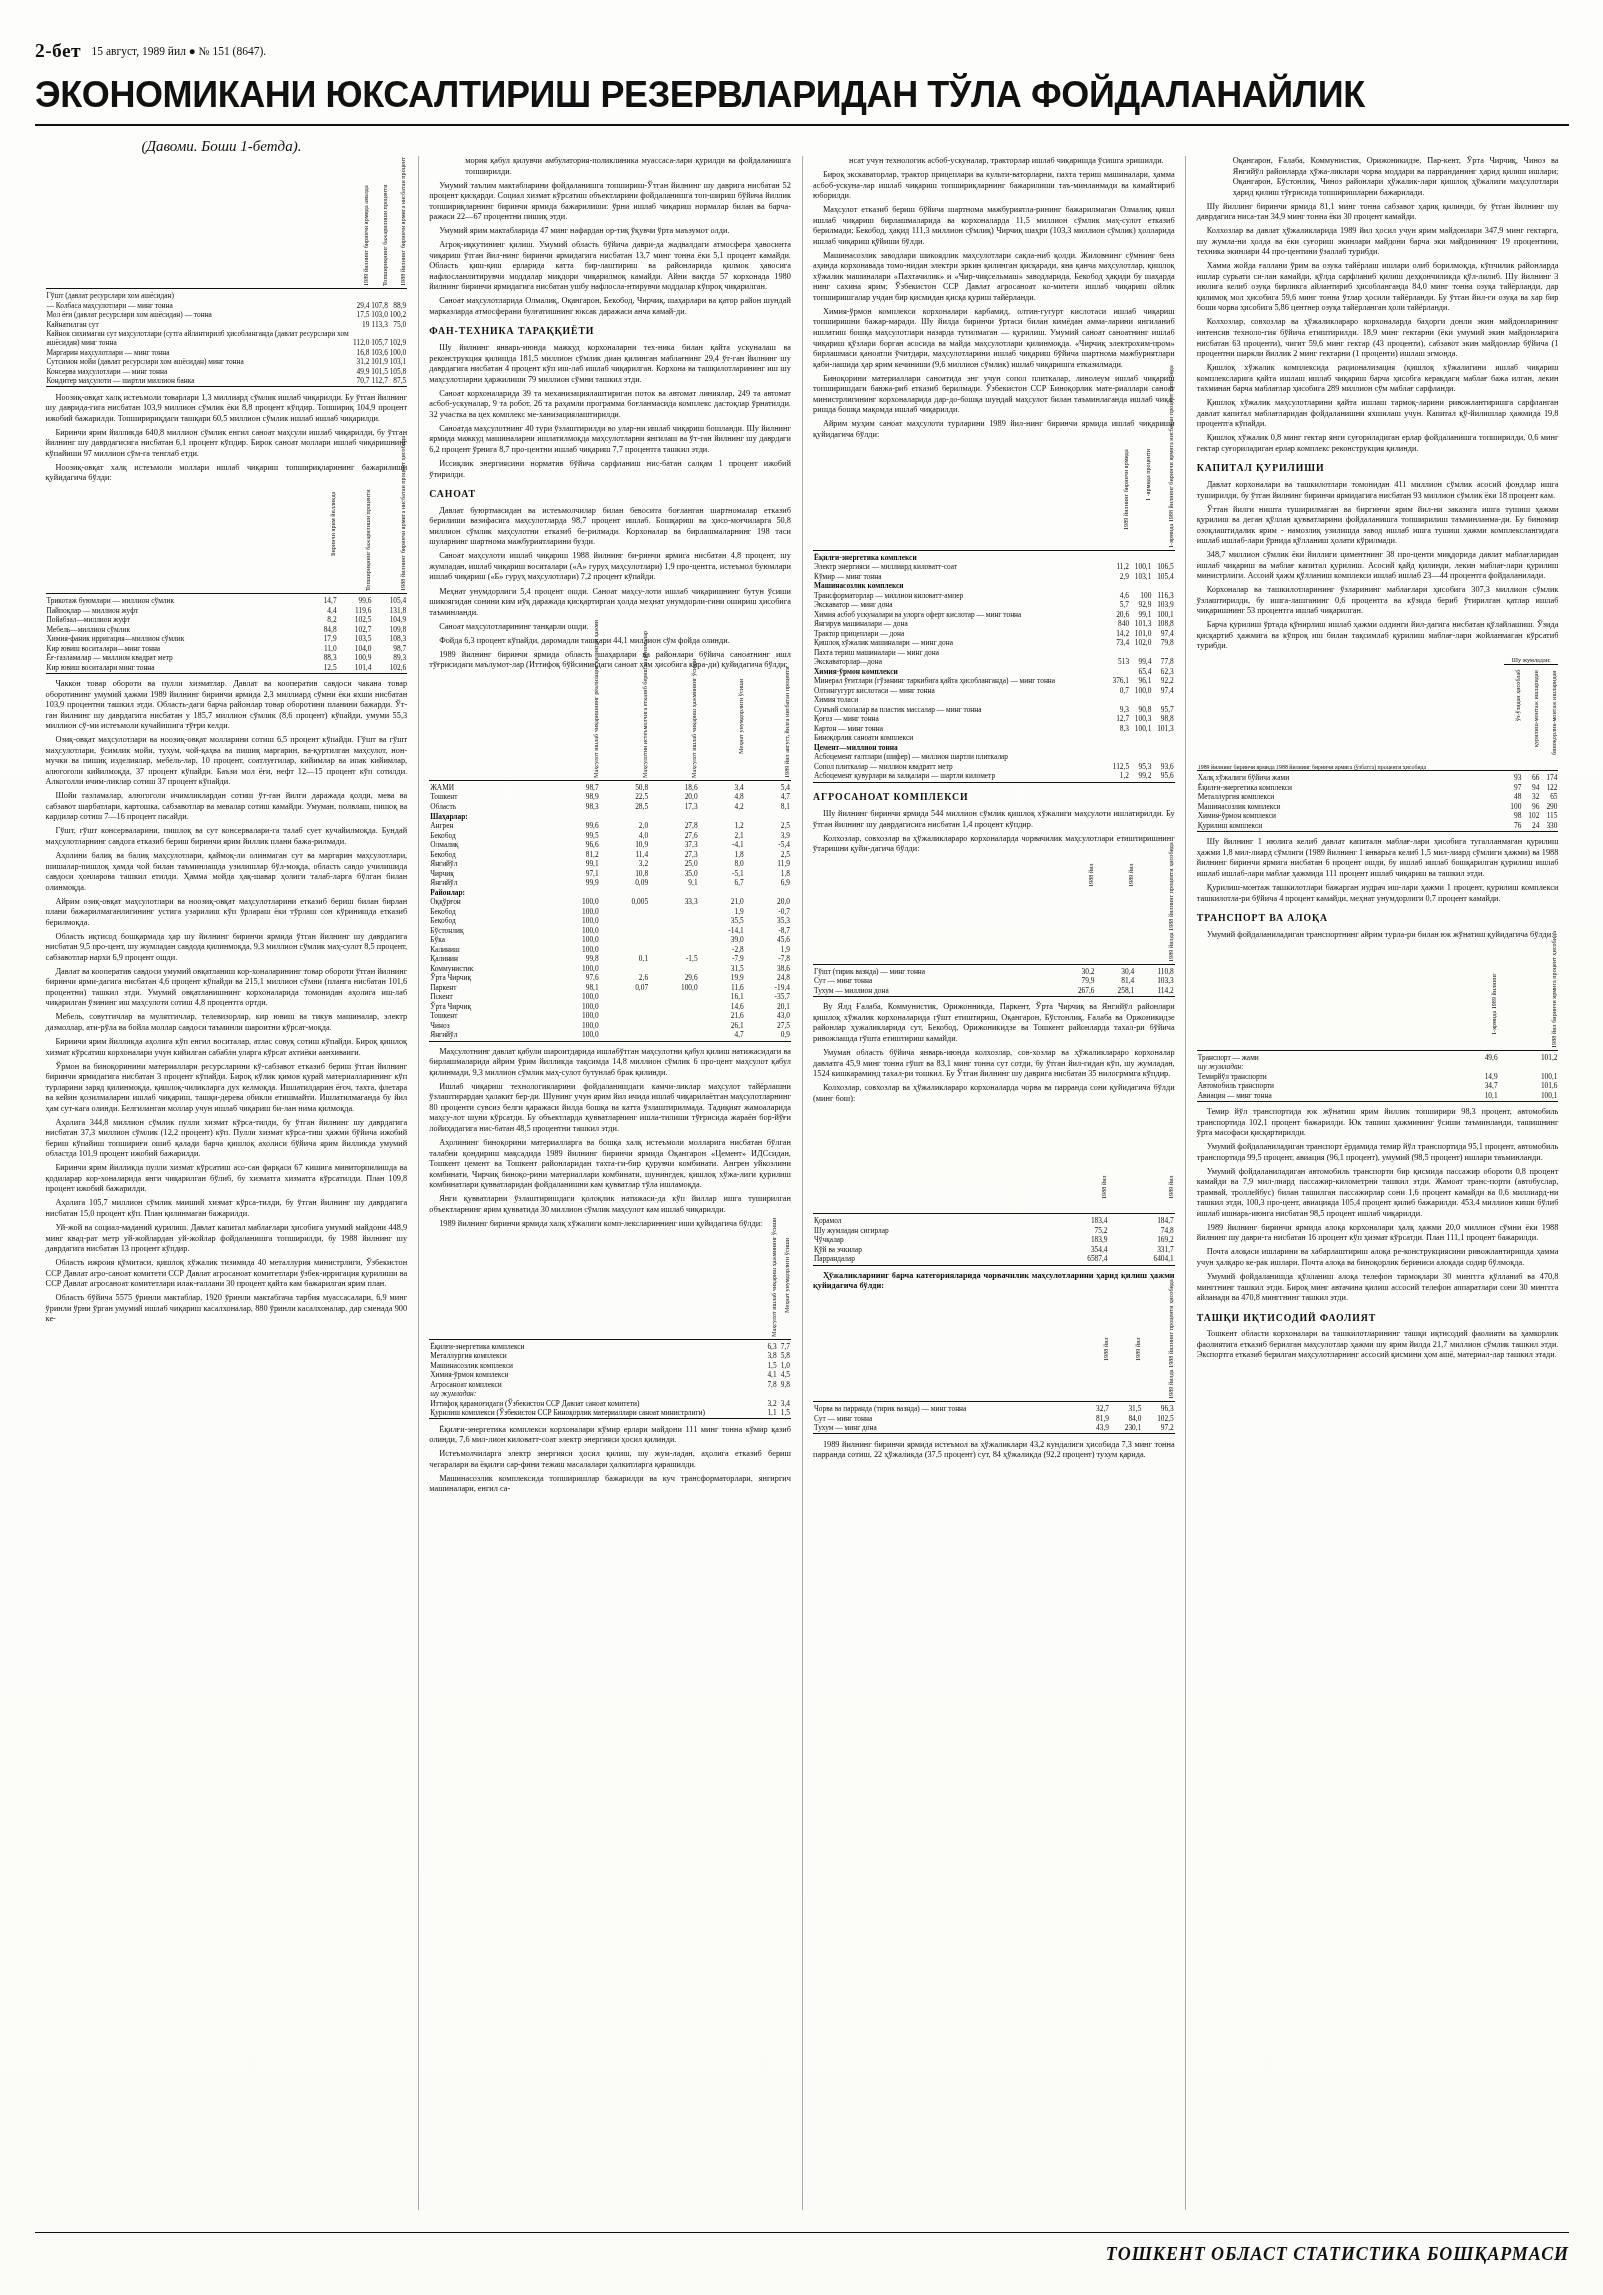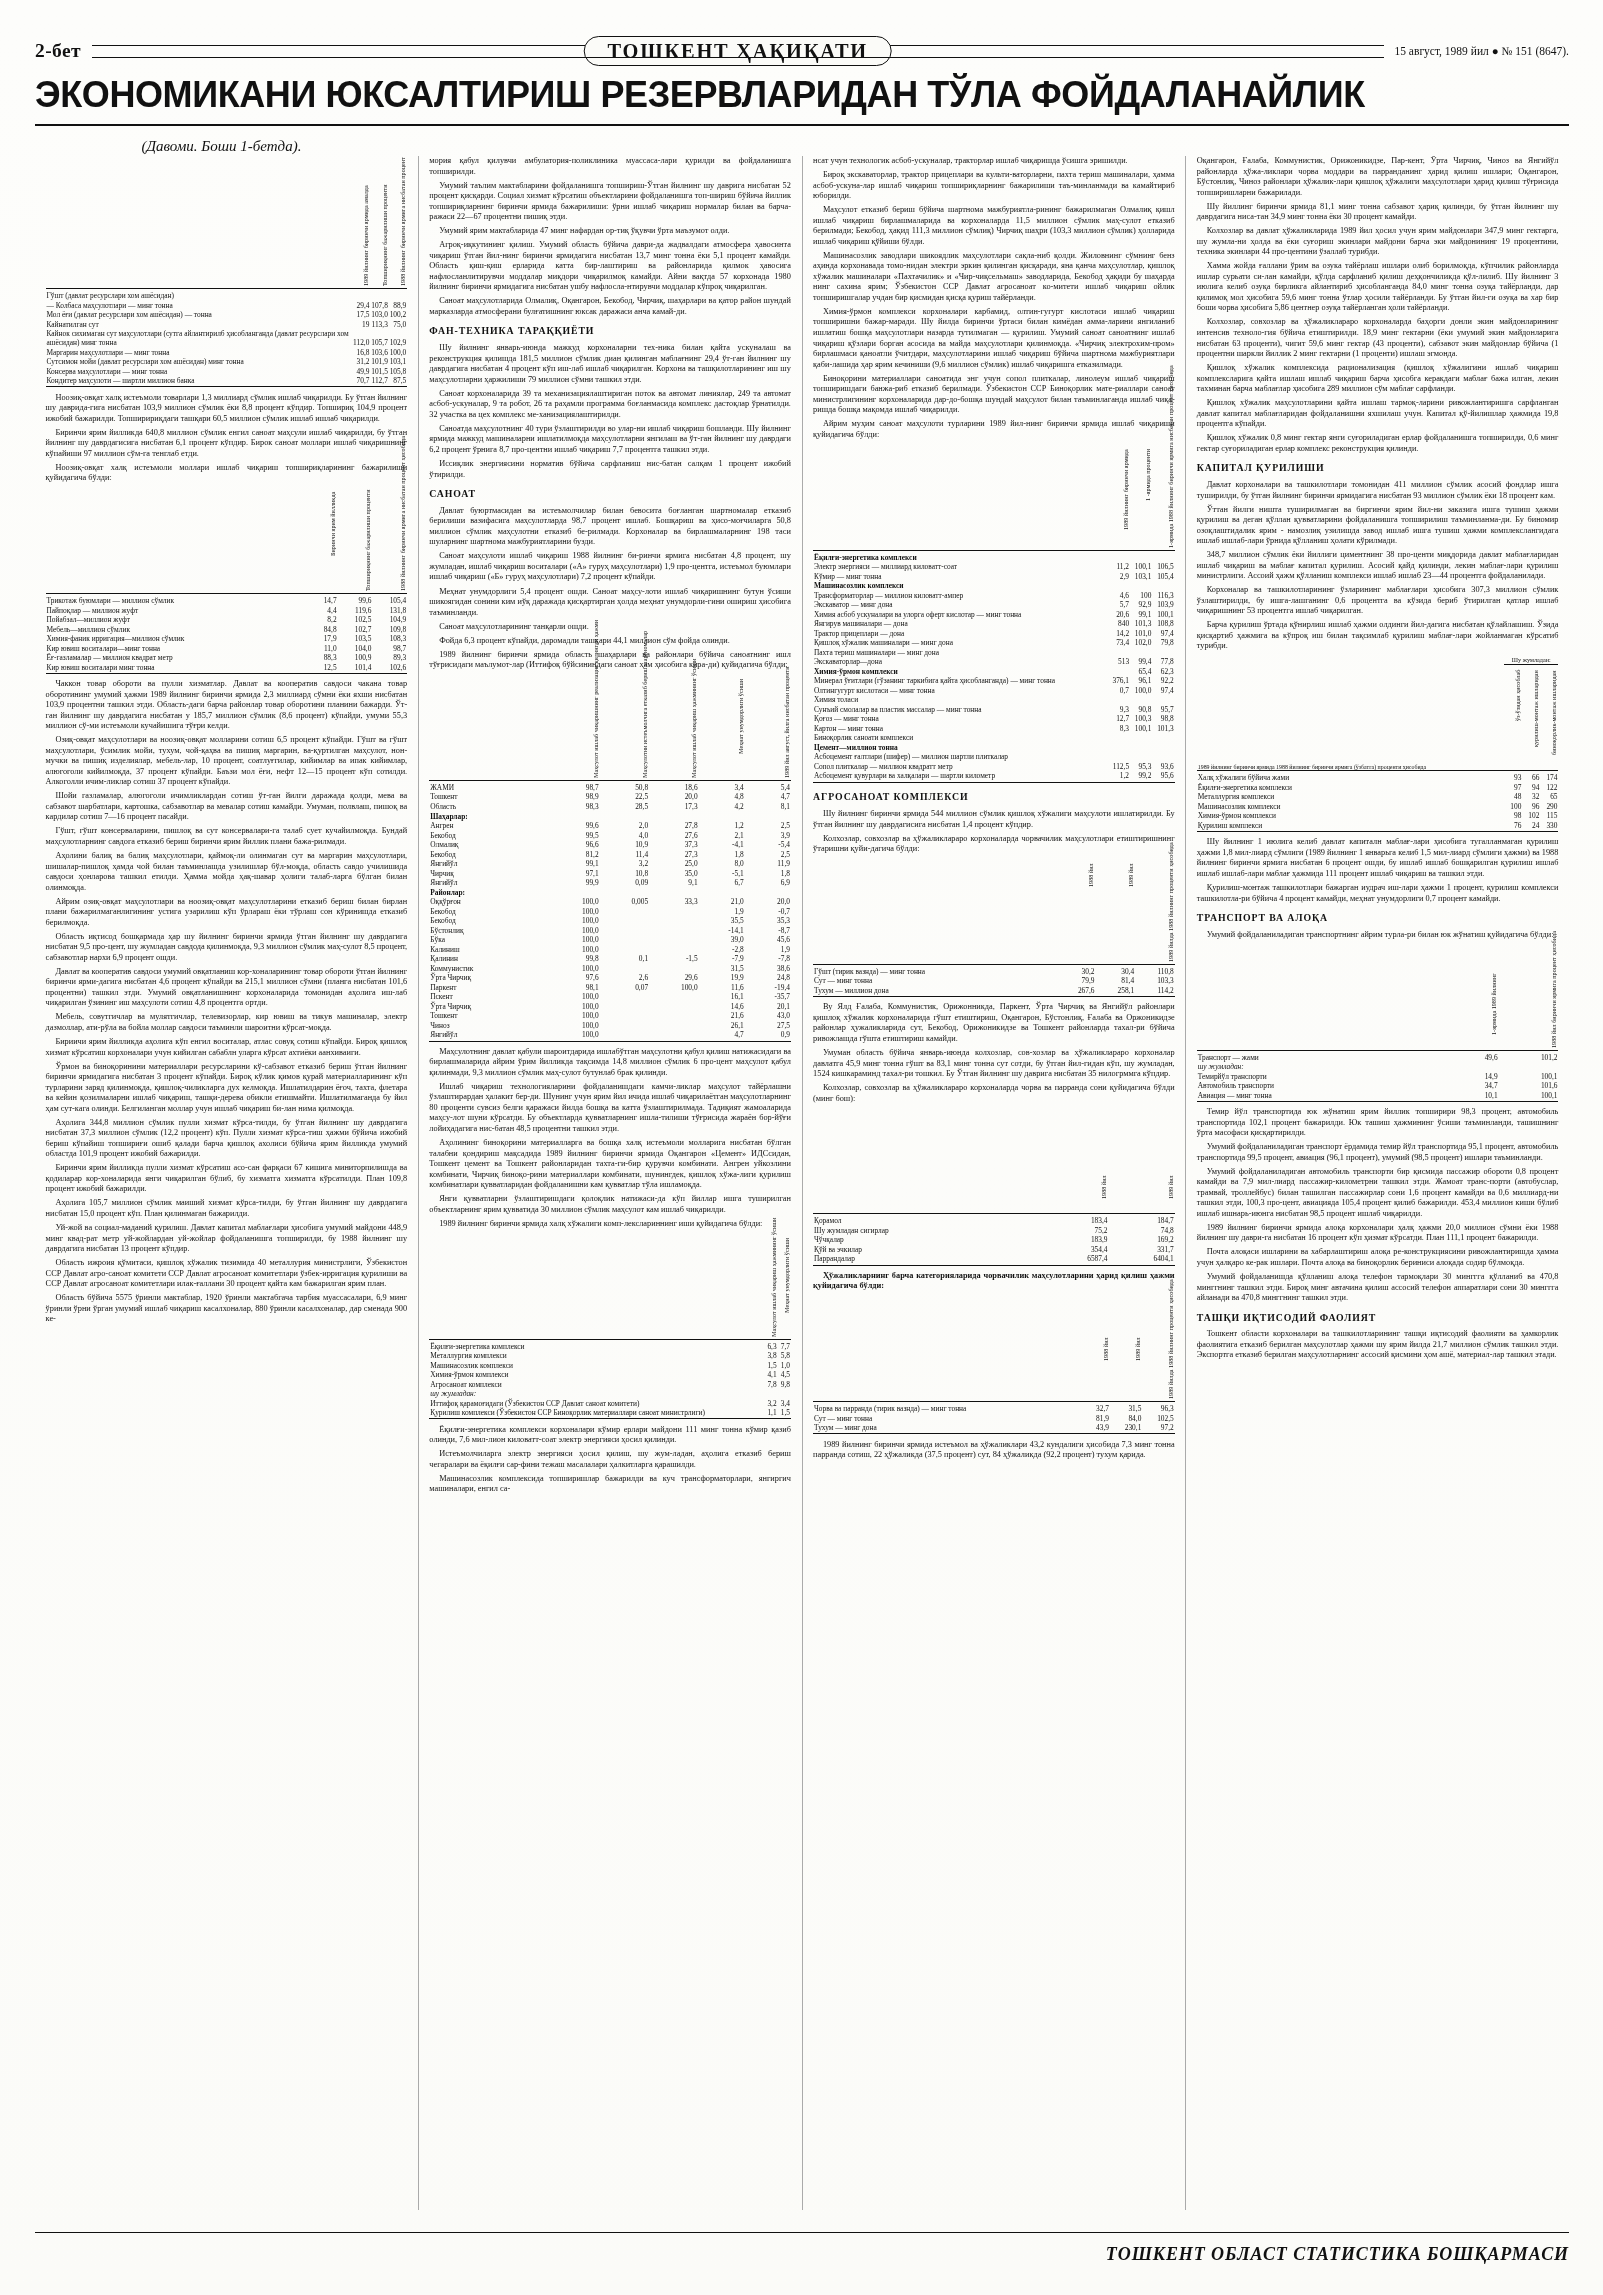--- a/index.html
+++ b/index.html
@@ -70,21 +70,21 @@
     flex:1 1 0;
     padding:0 10.6px;
     font-size:8.3px;
     line-height:1.27;
     text-align:justify;
     position:relative;
     overflow:hidden;
   }
   .col + .col{border-left:0.9px solid #aaa;}
   p{margin:0 0 3.5px 0;text-indent:9.8px;}
-  p.noind{text-indent:0;}
+  p.noind{text-indent:0;margin-left:36px;}
   .sec-title{
     font-weight:bold;font-size:9.8px;letter-spacing:0.9px;
     margin:8px 0 5.3px 0;text-indent:0;
     font-family:"Liberation Serif", serif;
   }
   .bold{font-weight:bold;}
   .ital{font-style:italic;}
   
   table.tbl{
     width:100%;border-collapse:collapse;font-size:7.4px;line-height:1.18;
@@ -119,23 +119,20 @@
     position:absolute;left:35px;right:35px;bottom:62px;border-top:0.9px solid #111;
   }
 </style>
 </head>
 <body>
 
 <div class="page">
 
   <div class="masthead">
     <div class="pagenum">2-бет</div>
-    <div class="rulewrap">
-      <div class="paper-title">ТОШКЕНТ ҲАҚИҚАТИ</div>
-    </div>
     <div class="issue">15 август, 1989 йил ● № 151 (8647).</div>
   </div>
 
   <div class="headline">ЭКОНОМИКАНИ ЮКСАЛТИРИШ РЕЗЕРВЛАРИДАН ТЎЛА ФОЙДАЛАНАЙЛИК</div>
   <div class="headrule"></div>
   <div class="subhead">(Давоми. Боши 1-бетда).</div>
 
   <div class="cols">
 
     <div class="col">

